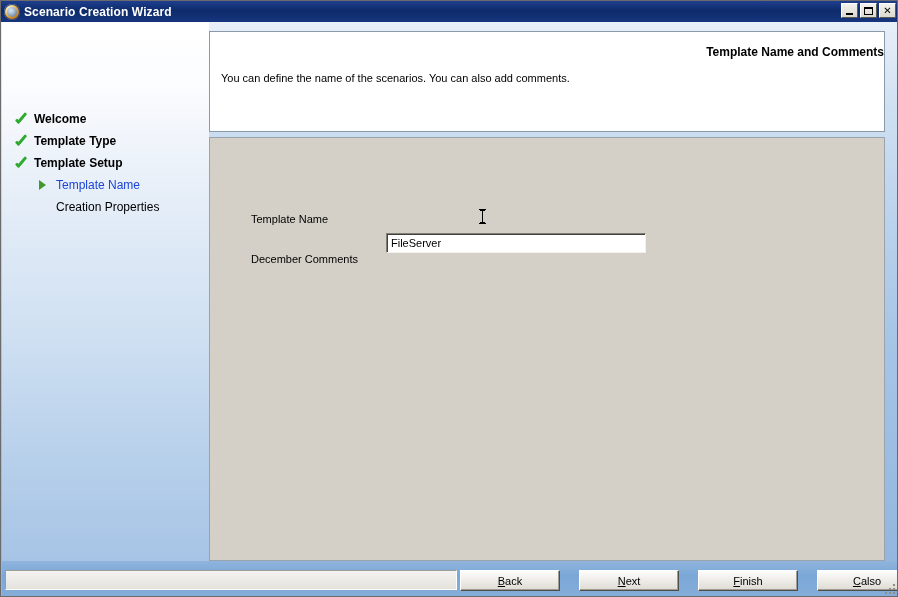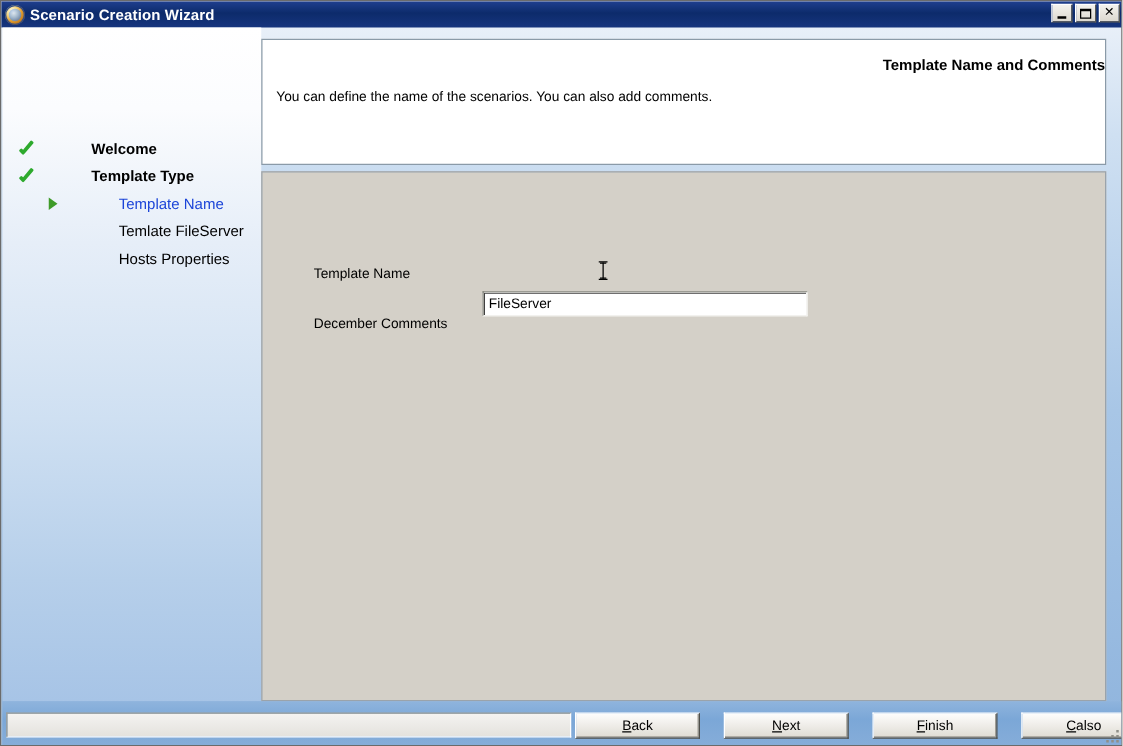--- a/index.html
+++ b/index.html
@@ -119,21 +119,20 @@
     position: absolute;
     left: 14px;
     top: 86px;
     width: 190px;
   }
   .nav-item {
     display: flex;
     align-items: center;
     height: 22px;
     white-space: nowrap;
-    gap: 39px;
   }
   .nav-marker {
     width: 18px;
     flex: 0 0 18px;
     display: flex;
     align-items: center;
     justify-content: flex-start;
   }
   .nav-label {
     font-size: 12px;
@@ -396,37 +395,39 @@
         <span class="nav-label">Welcome</span>
       </div>
 
       <div class="nav-item level-main">
         <span class="nav-marker">
             <span class="ico-check"></span>
           </span>
         <span class="nav-label">Template Type</span>
       </div>
 
+      <div class="nav-item level-main">
+        <span class="nav-marker">
+            <span class="ico-check"></span>
+          </span>
+        <span class="nav-label">Template Setup</span>
+      </div>
 
       <div class="nav-item level-sub current">
         <span class="nav-marker">
             <span class="ico-arrow"></span>
           </span>
         <span class="nav-label">Template Name</span>
       </div>
 
       <div class="nav-item level-sub">
         <span class="nav-marker"></span>
-        <span class="nav-label">Temlate FileServer</span>
-      </div>
-
-      <div class="nav-item level-sub">
-        <span class="nav-marker"></span>
-        <span class="nav-label">Hosts Properties</span>
-      </div>
+        <span class="nav-label">Creation Properties</span>
+      </div>
+
 
     </div>
   </div>
 
   <div id="header-panel">
     <div id="header-title">Template Name and Comments</div>
     <div id="header-desc">You can define the name of the scenarios. You can also add comments.</div>
   </div>
 
   <div id="body-panel">

